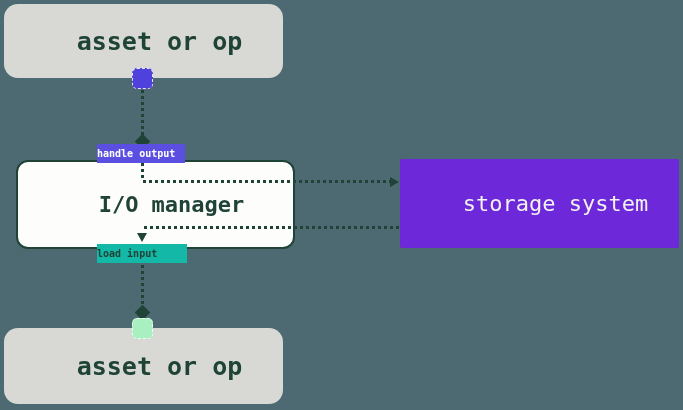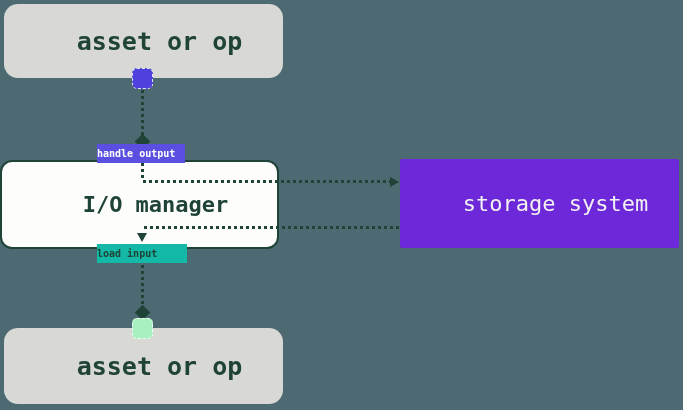--- a/index.html
+++ b/index.html
@@ -13,21 +13,21 @@
   
   .node{position:absolute;display:flex;align-items:center;justify-content:center;box-sizing:border-box;padding-left:32px;}
   .asset{
     left:4px;width:279px;height:74px;
     background:#d8d9d5;border-radius:14px;
     color:#1f4337;font-size:25px;font-weight:600;
   }
   .asset.top{top:4px;}
   .asset.bottom{top:328px;height:76px;}
   .io{
-    left:0;top:160px;width:279px;height:89px;
+    left:16px;top:160px;width:279px;height:89px;
     background:#fdfdfc;border:2px solid #1f4337;border-radius:12px;
     color:#1f4337;font-size:22px;font-weight:600;
     z-index:1;
   }
   .storage{
     left:400px;top:159px;width:279px;height:89px;
     background:#6d28d9;border-radius:2px;
     color:#f2f2f2;font-size:22px;font-weight:400;
   }
 

